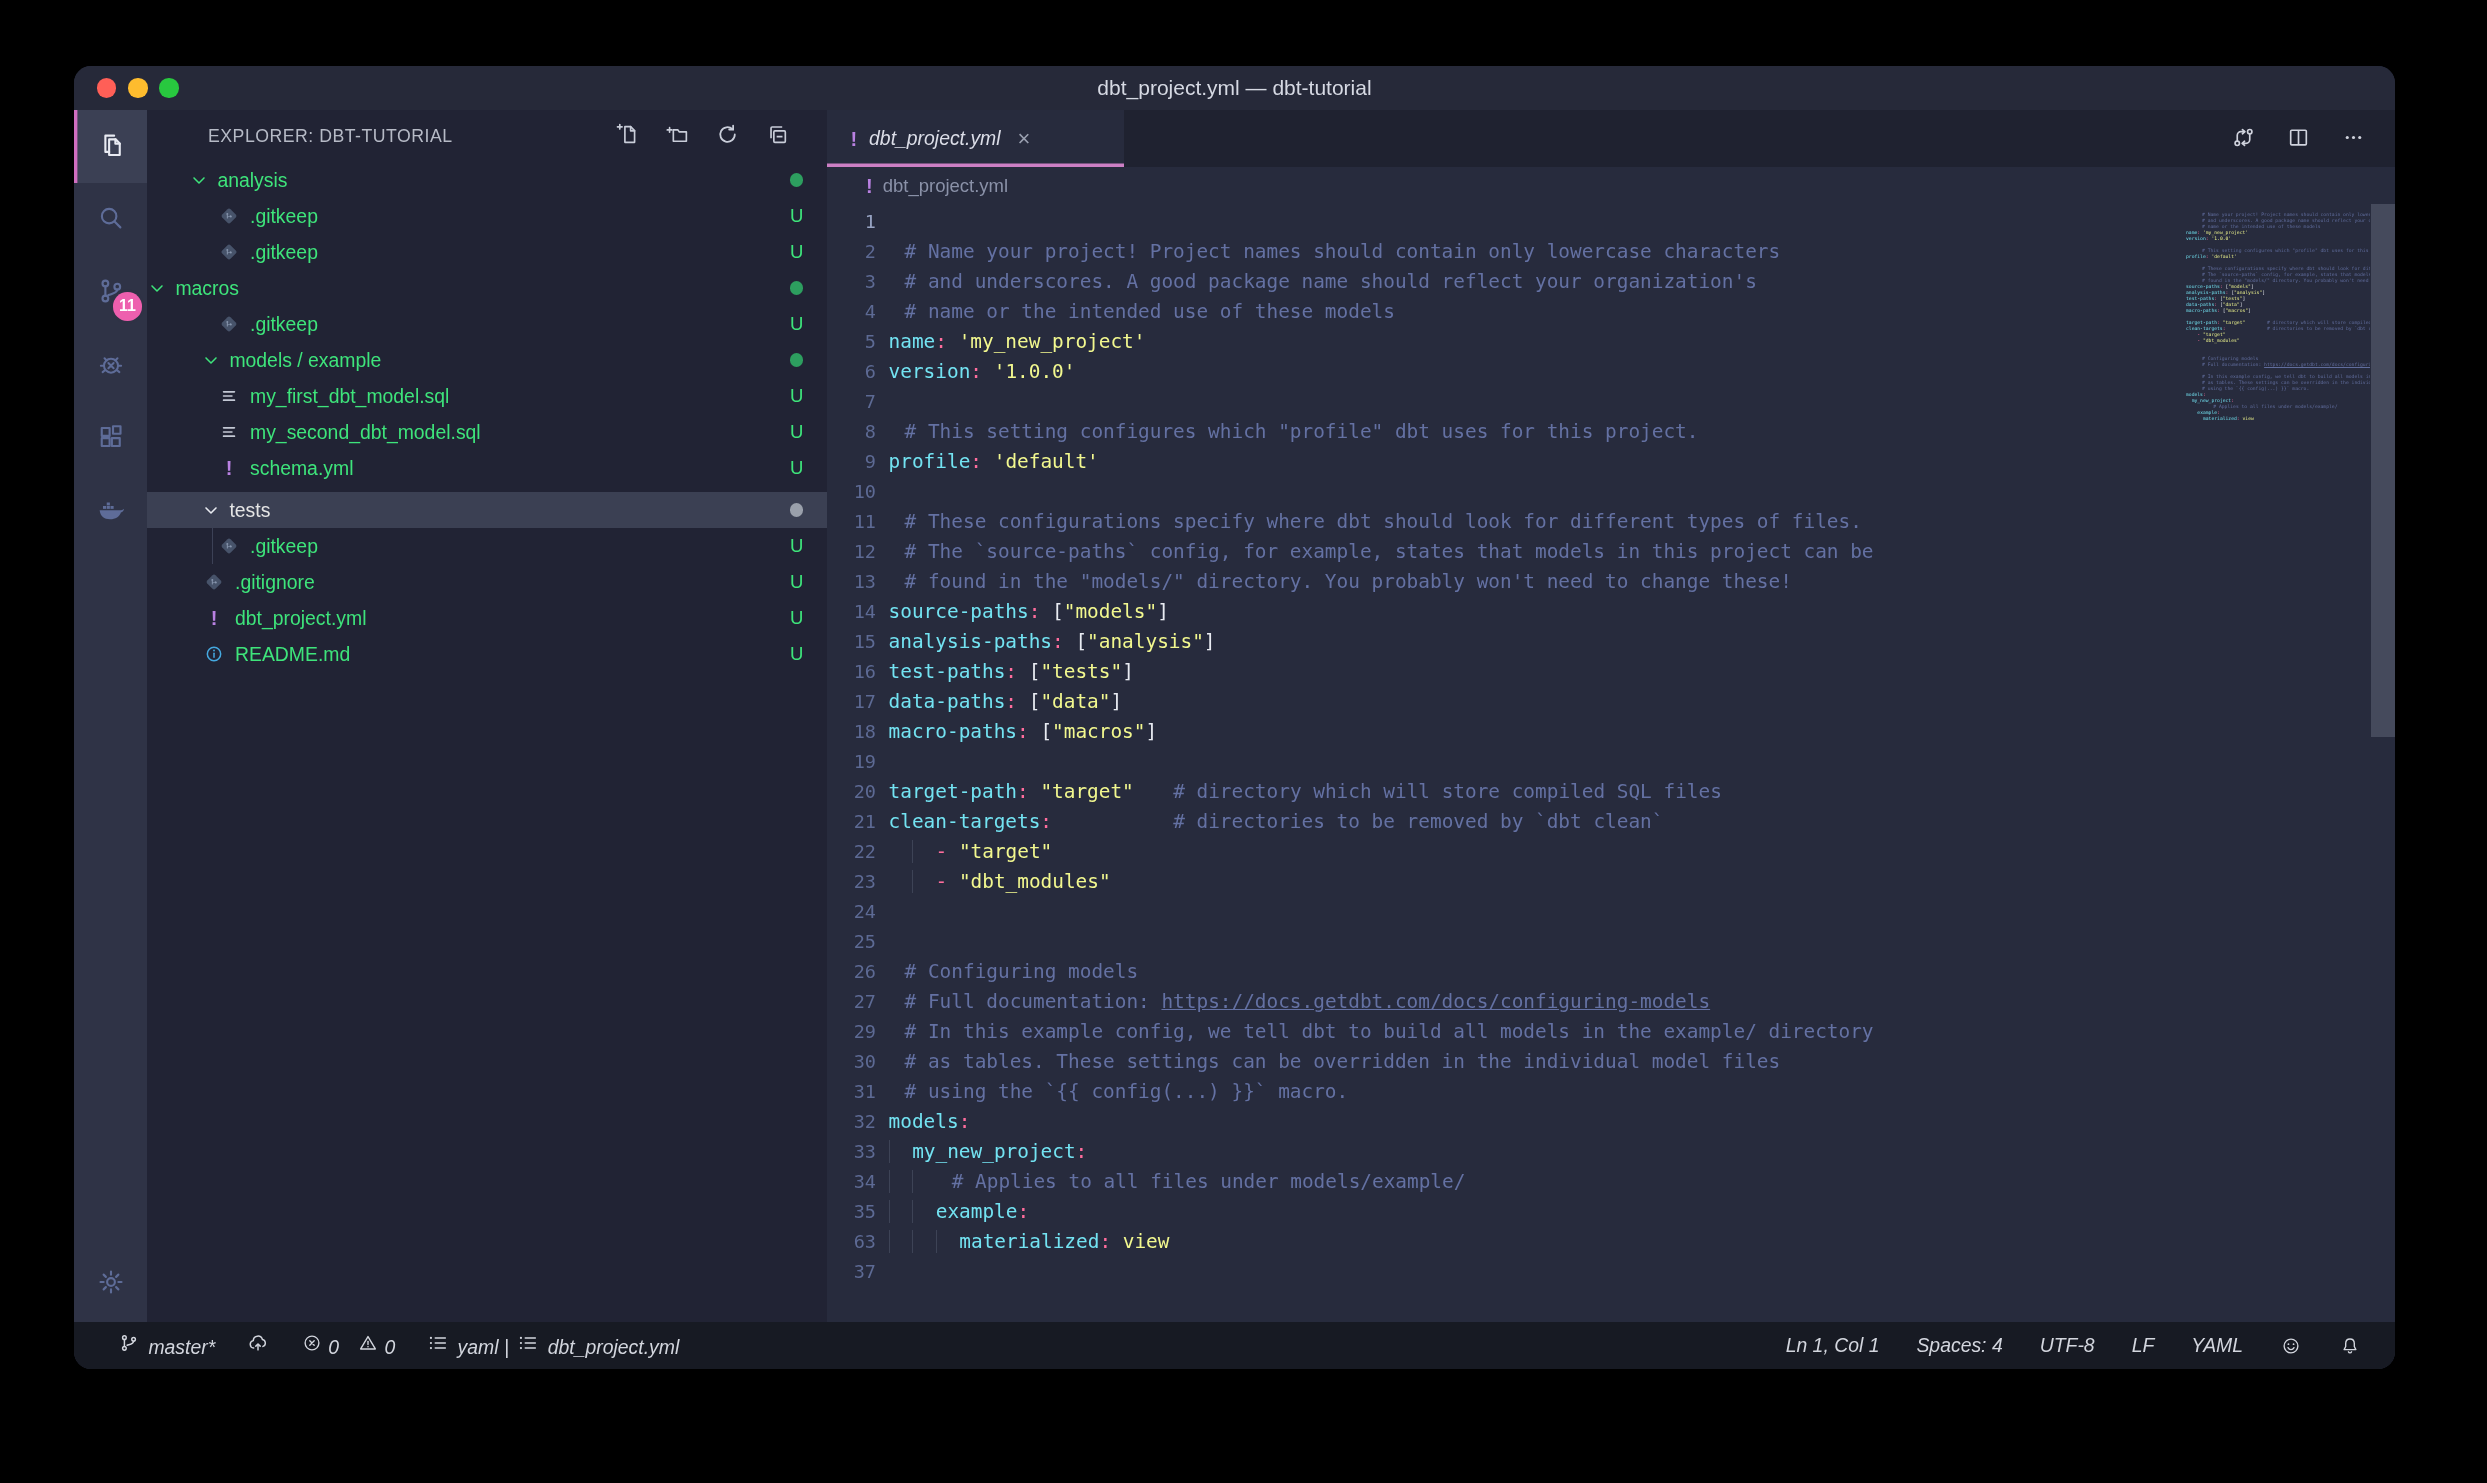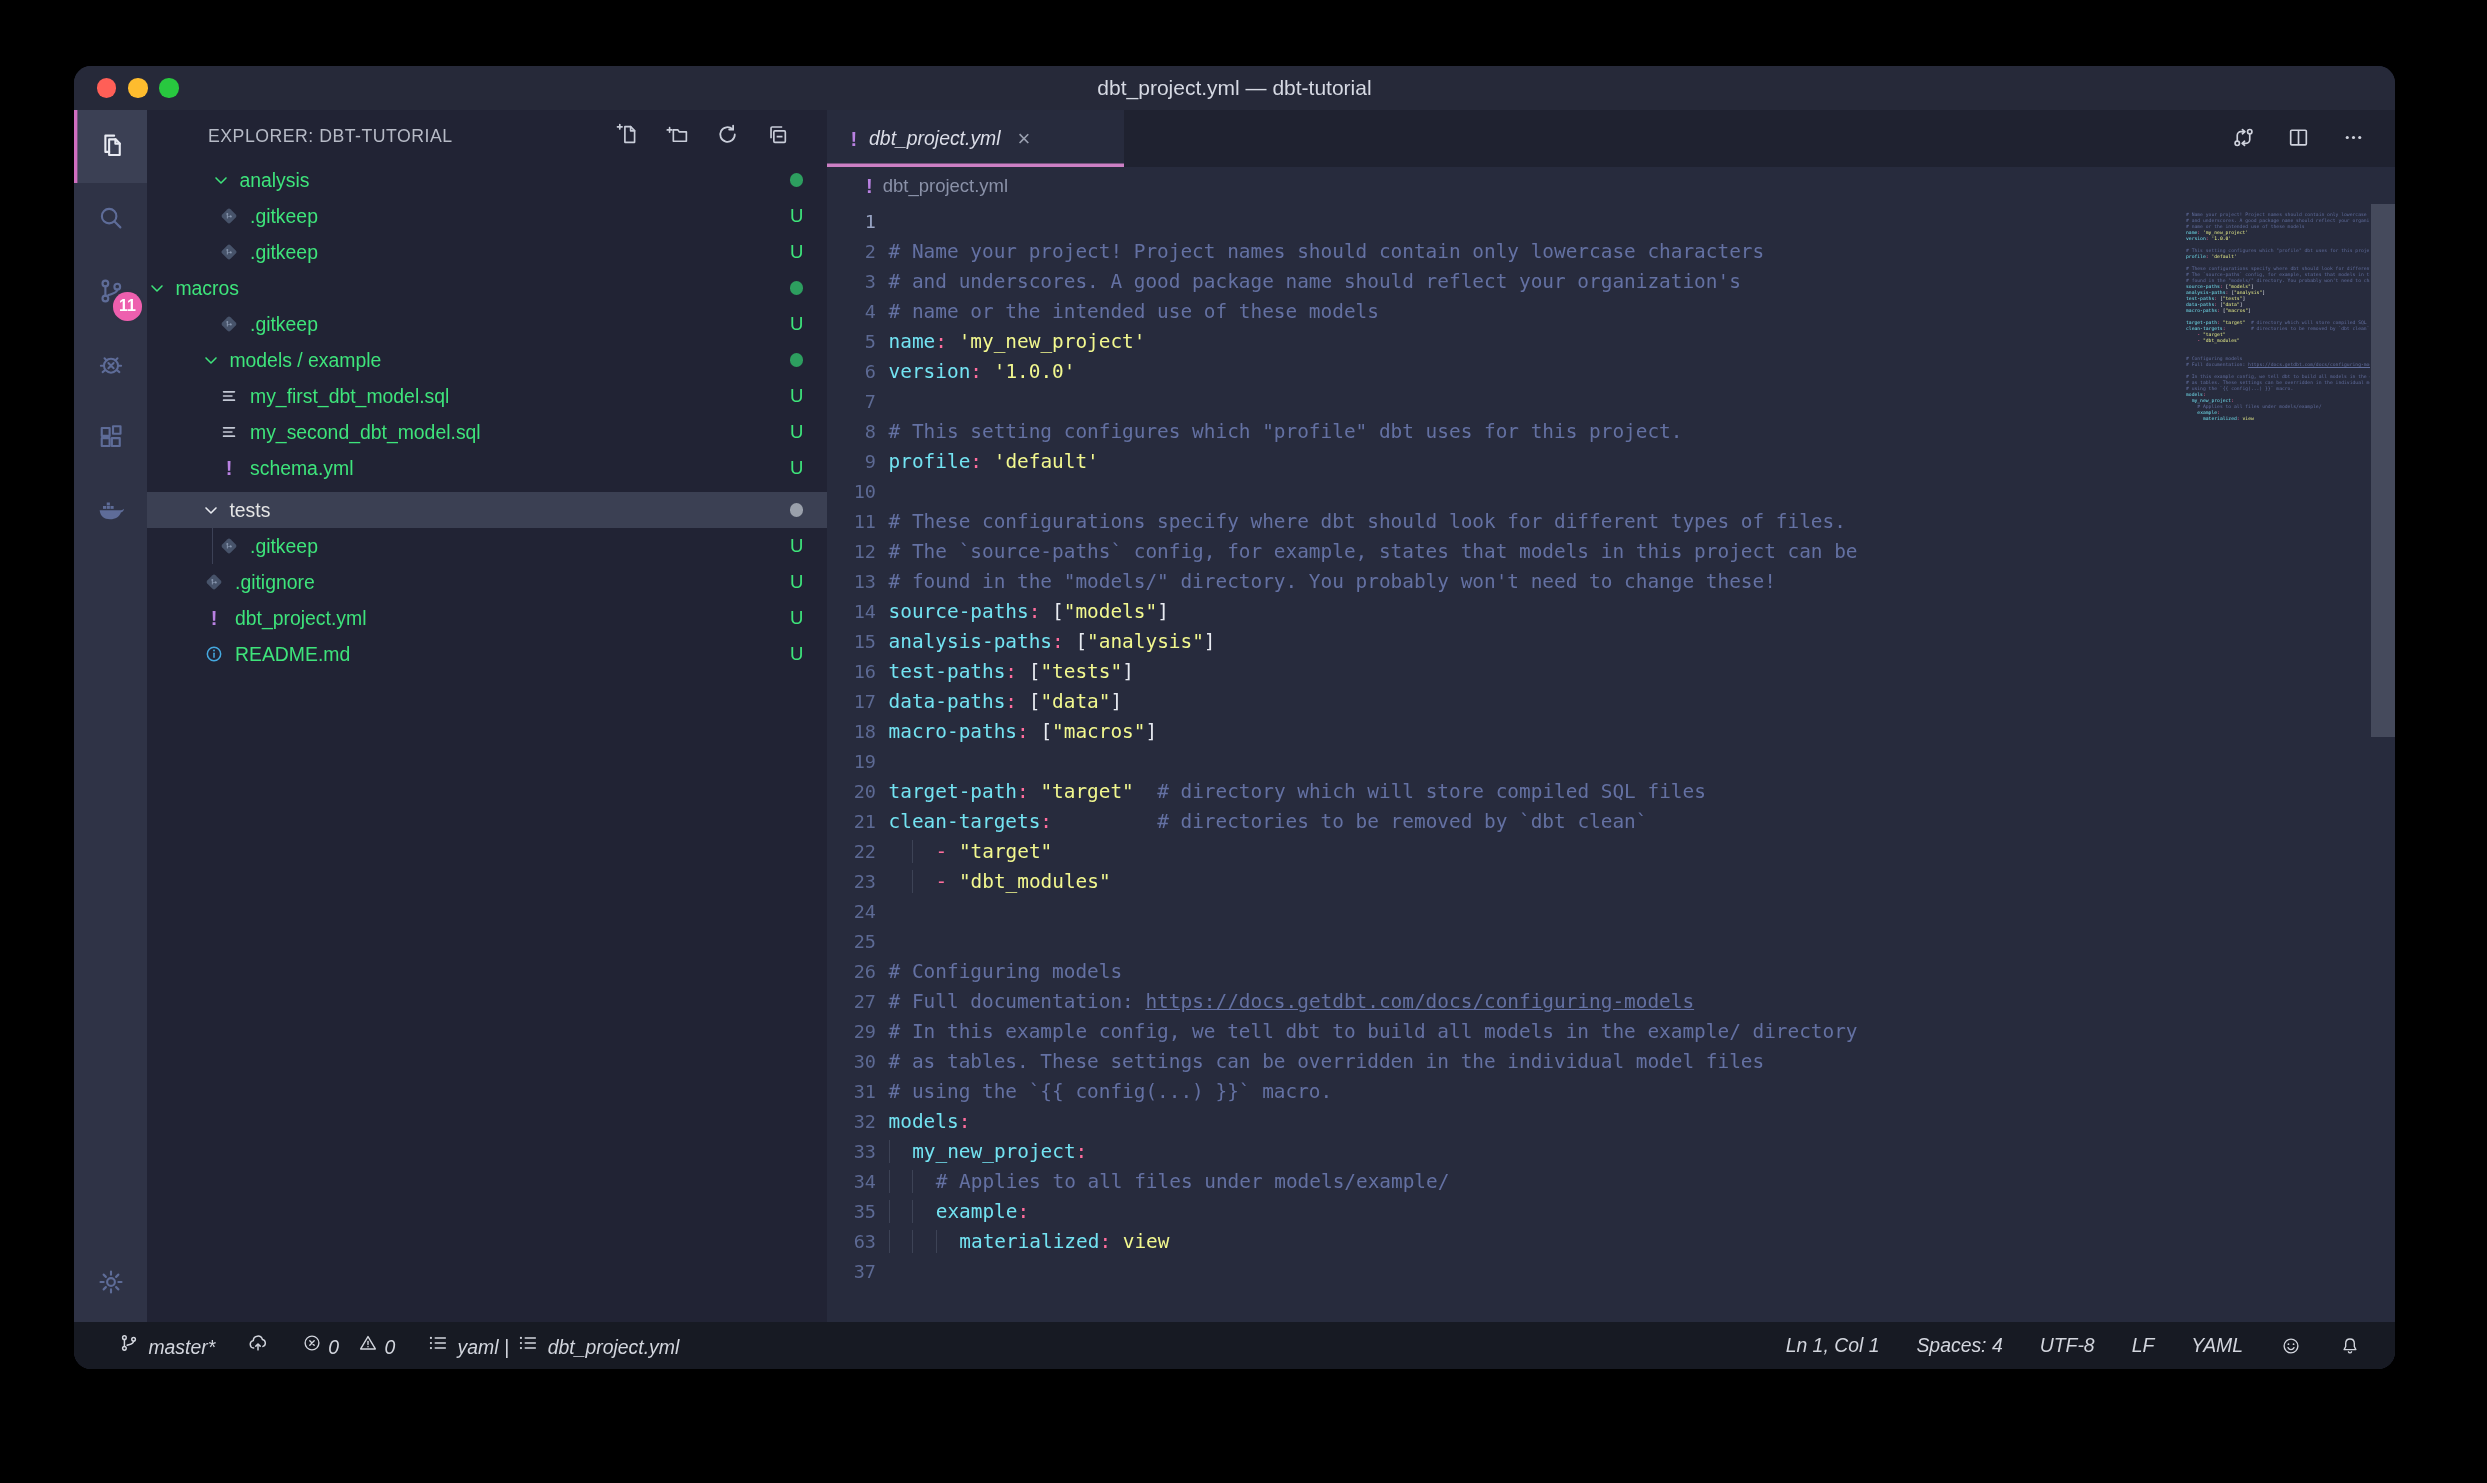--- a/index.html
+++ b/index.html
@@ -63,21 +63,21 @@
   .breadcrumbs{height:37px;display:flex;align-items:center;padding-left:39px;gap:10px;flex:none;}
   .crumb{color:#8a91a8;font-size:18.5px;}
   
   .code-area{flex:1;position:relative;overflow:hidden;
              font-family:"DejaVu Sans Mono",monospace;font-size:19.4px;}
   .code-lines{padding-top:2.5px;}
   .code-line{height:30px;display:flex;align-items:center;white-space:pre;}
   .ln{width:49px;text-align:right;color:#5d6a94;flex:none;font-size:18.5px;}
   .ln.active{color:#98a4c4;}
   .lc{padding-left:12.6px;}
-  .c-cmt{color:#6471a3;} .c-key{color:#73e3f2;} .c-punc{color:#ff6d9d;}
+  .c-cmt{color:#6471a3;margin-left:16px;} .c-key{color:#73e3f2;} .c-punc{color:#ff6d9d;}
   .c-str{color:#f2f88f;} .c-pln{color:#e8ebf2;}
   .c-lnk{color:#6471a3;text-decoration:underline;}
   .g{border-left:0.8px solid #3d4356;margin-right:-0.8px;}
   
   .minimap{position:absolute;top:1.7px;right:25px;width:184px;overflow:hidden;
            font-family:"DejaVu Sans Mono",monospace;font-size:4.7px;opacity:.95;cursor:pointer;}
   .mm-line{height:6px;white-space:pre;overflow:hidden;}
   .scrollbar{position:absolute;top:0;right:0;width:23.6px;height:533px;
              background:rgba(125,131,152,.35);cursor:pointer;}
   
@@ -203,21 +203,21 @@
           <span>
             <svg viewBox="0 0 24 24" fill="none" stroke="currentColor" stroke-width="1.6" stroke-linejoin="round" width="25" height="25">
                 <rect x="8.5" y="8.5" width="11" height="11" rx="1"></rect>
                 <path d="M5.8 15.5V5.8a1 1 0 0 1 1-1h9.7"></path>
                 <path d="M11.2 14h5.6"></path>
               </svg>
           </span>
         </span>
       </div>
       <div class="tree" id="file-tree">
-          <div class="trow" style="padding-left: 64px; justify-content: flex-end;">
+          <div class="trow" style="padding-left: 42px; justify-content: flex-end;">
             <span class="twisty">
               <svg viewBox="0 0 24 24" fill="none" stroke="currentColor" stroke-width="1.8" stroke-linecap="round" stroke-linejoin="round" width="20" height="20">
                 <path d="M6 9.5l6 6 6-6"></path>
               </svg>
             </span>
             <span class="tlabel">analysis</span>
             <span class="spacer"></span>
             <span class="dot"></span>
           </div>
           <div class="trow" style="padding-left: 71px;">

